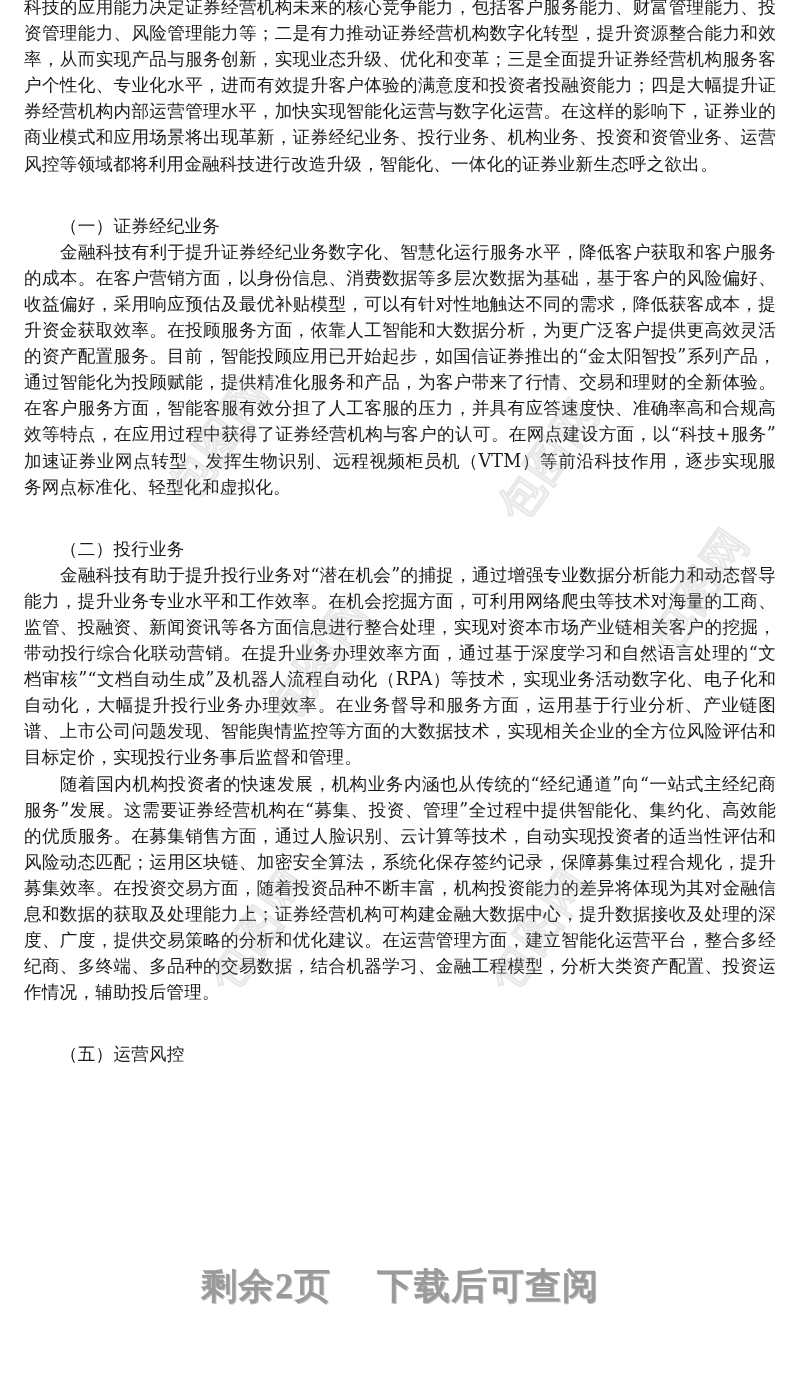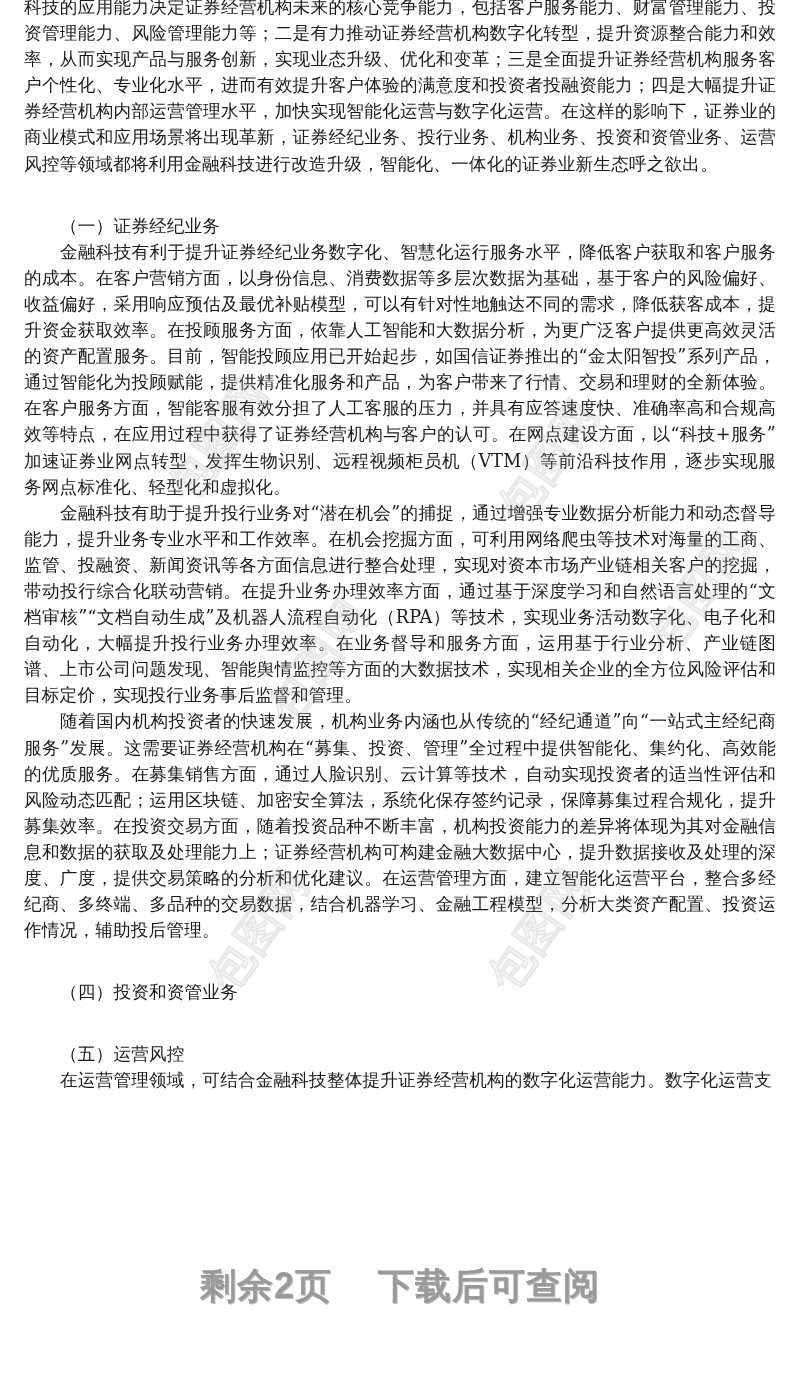--- a/index.html
+++ b/index.html
@@ -20,40 +20,39 @@
   .doc p.heading { text-indent: 36px; margin-top: 36px; }
   .watermark {
     position: absolute; font-family: "DejaVu Sans", sans-serif;
     font-size: 44px; font-weight: bold; color: transparent;
     -webkit-text-stroke: 1px rgba(150,150,150,0.22);
     transform: rotate(-55deg); transform-origin: center center;
     white-space: nowrap; pointer-events: none; letter-spacing: 2px;
   }
   .more {
     position: absolute; left: 0; top: 1262px; width: 800px; text-align: center;
-    font-family: Liberation Sans, sans-serif; font-weight: bold; font-size: 36px;
+    font-family: Liberation Serif, serif; font-weight: bold; font-size: 36px;
     color: #9a9a9a; letter-spacing: 1px;
     text-shadow: 1px 1px 0 #bdbdbd;
   }
   .more span.gap { display: inline-block; width: 46px; }
 </style>
 </head>
 <body>
 
 <div class="page">
 
   <div class="doc">
     <p class="">科技的应用能力决定证券经营机构未来的核心竞争能力，包括客户服务能力、财富管理能力、投资管理能力、风险管理能力等；二是有力推动证券经营机构数字化转型，提升资源整合能力和效率，从而实现产品与服务创新，实现业态升级、优化和变革；三是全面提升证券经营机构服务客户个性化、专业化水平，进而有效提升客户体验的满意度和投资者投融资能力；四是大幅提升证券经营机构内部运营管理水平，加快实现智能化运营与数字化运营。在这样的影响下，证券业的商业模式和应用场景将出现革新，证券经纪业务、投行业务、机构业务、投资和资管业务、运营风控等领域都将利用金融科技进行改造升级，智能化、一体化的证券业新生态呼之欲出。</p>
     <p class="heading">（一）证券经纪业务</p>
     <p class="indent">金融科技有利于提升证券经纪业务数字化、智慧化运行服务水平，降低客户获取和客户服务的成本。在客户营销方面，以身份信息、消费数据等多层次数据为基础，基于客户的风险偏好、收益偏好，采用响应预估及最优补贴模型，可以有针对性地触达不同的需求，降低获客成本，提升资金获取效率。在投顾服务方面，依靠人工智能和大数据分析，为更广泛客户提供更高效灵活的资产配置服务。目前，智能投顾应用已开始起步，如国信证券推出的“金太阳智投”系列产品， 通过智能化为投顾赋能，提供精准化服务和产品，为客户带来了行情、交易和理财的全新体验。在客户服务方面，智能客服有效分担了人工客服的压力，并具有应答速度快、准确率高和合规高效等特点，在应用过程中获得了证券经营机构与客户的认可。在网点建设方面，以“科技+服务” 加速证券业网点转型，发挥生物识别、远程视频柜员机（VTM）等前沿科技作用，逐步实现服务网点标准化、轻型化和虚拟化。</p>
+    <p class="heading">（二）投行业务</p>
     <p class="indent">金融科技有助于提升投行业务对“潜在机会”的捕捉，通过增强专业数据分析能力和动态督导能力，提升业务专业水平和工作效率。在机会挖掘方面，可利用网络爬虫等技术对海量的工商、监管、投融资、新闻资讯等各方面信息进行整合处理，实现对资本市场产业链相关客户的挖掘， 带动投行综合化联动营销。在提升业务办理效率方面，通过基于深度学习和自然语言处理的“文档审核”“文档自动生成”及机器人流程自动化（RPA）等技术，实现业务活动数字化、电子化和自动化，大幅提升投行业务办理效率。在业务督导和服务方面，运用基于行业分析、产业链图谱、上市公司问题发现、智能舆情监控等方面的大数据技术，实现相关企业的全方位风险评估和目标定价，实现投行业务事后监督和管理。</p>
     <p class="indent">随着国内机构投资者的快速发展，机构业务内涵也从传统的“经纪通道”向“一站式主经纪商服务”发展。这需要证券经营机构在“募集、投资、管理”全过程中提供智能化、集约化、高效能的优质服务。在募集销售方面，通过人脸识别、云计算等技术，自动实现投资者的适当性评估和风险动态匹配；运用区块链、加密安全算法，系统化保存签约记录，保障募集过程合规化，提升募集效率。在投资交易方面，随着投资品种不断丰富，机构投资能力的差异将体现为其对金融信息和数据的获取及处理能力上；证券经营机构可构建金融大数据中心，提升数据接收及处理的深度、广度，提供交易策略的分析和优化建议。在运营管理方面，建立智能化运营平台，整合多经纪商、多终端、多品种的交易数据，结合机器学习、金融工程模型，分析大类资产配置、投资运作情况，辅助投后管理。</p>
-    <p class="heading">（四）投资和资管业务</p>
     <p class="heading">（五）运营风控</p>
-    <p class="indent">在运营管理领域，可结合金融科技整体提升证券经营机构的数字化运营能力。数字化运营支</p>
   </div>
 
   <div class="watermark" style="left:150px; top:410px;">包图网</div>
   <div class="watermark" style="left:480px; top:430px;">包图网</div>
   <div class="watermark" style="left:250px; top:630px;">包图网</div>
   <div class="watermark" style="left:630px; top:560px;">包图网</div>
   <div class="watermark" style="left:190px; top:900px;">包图网</div>
   <div class="watermark" style="left:470px; top:900px;">包图网</div>
 
   <div class="more">

